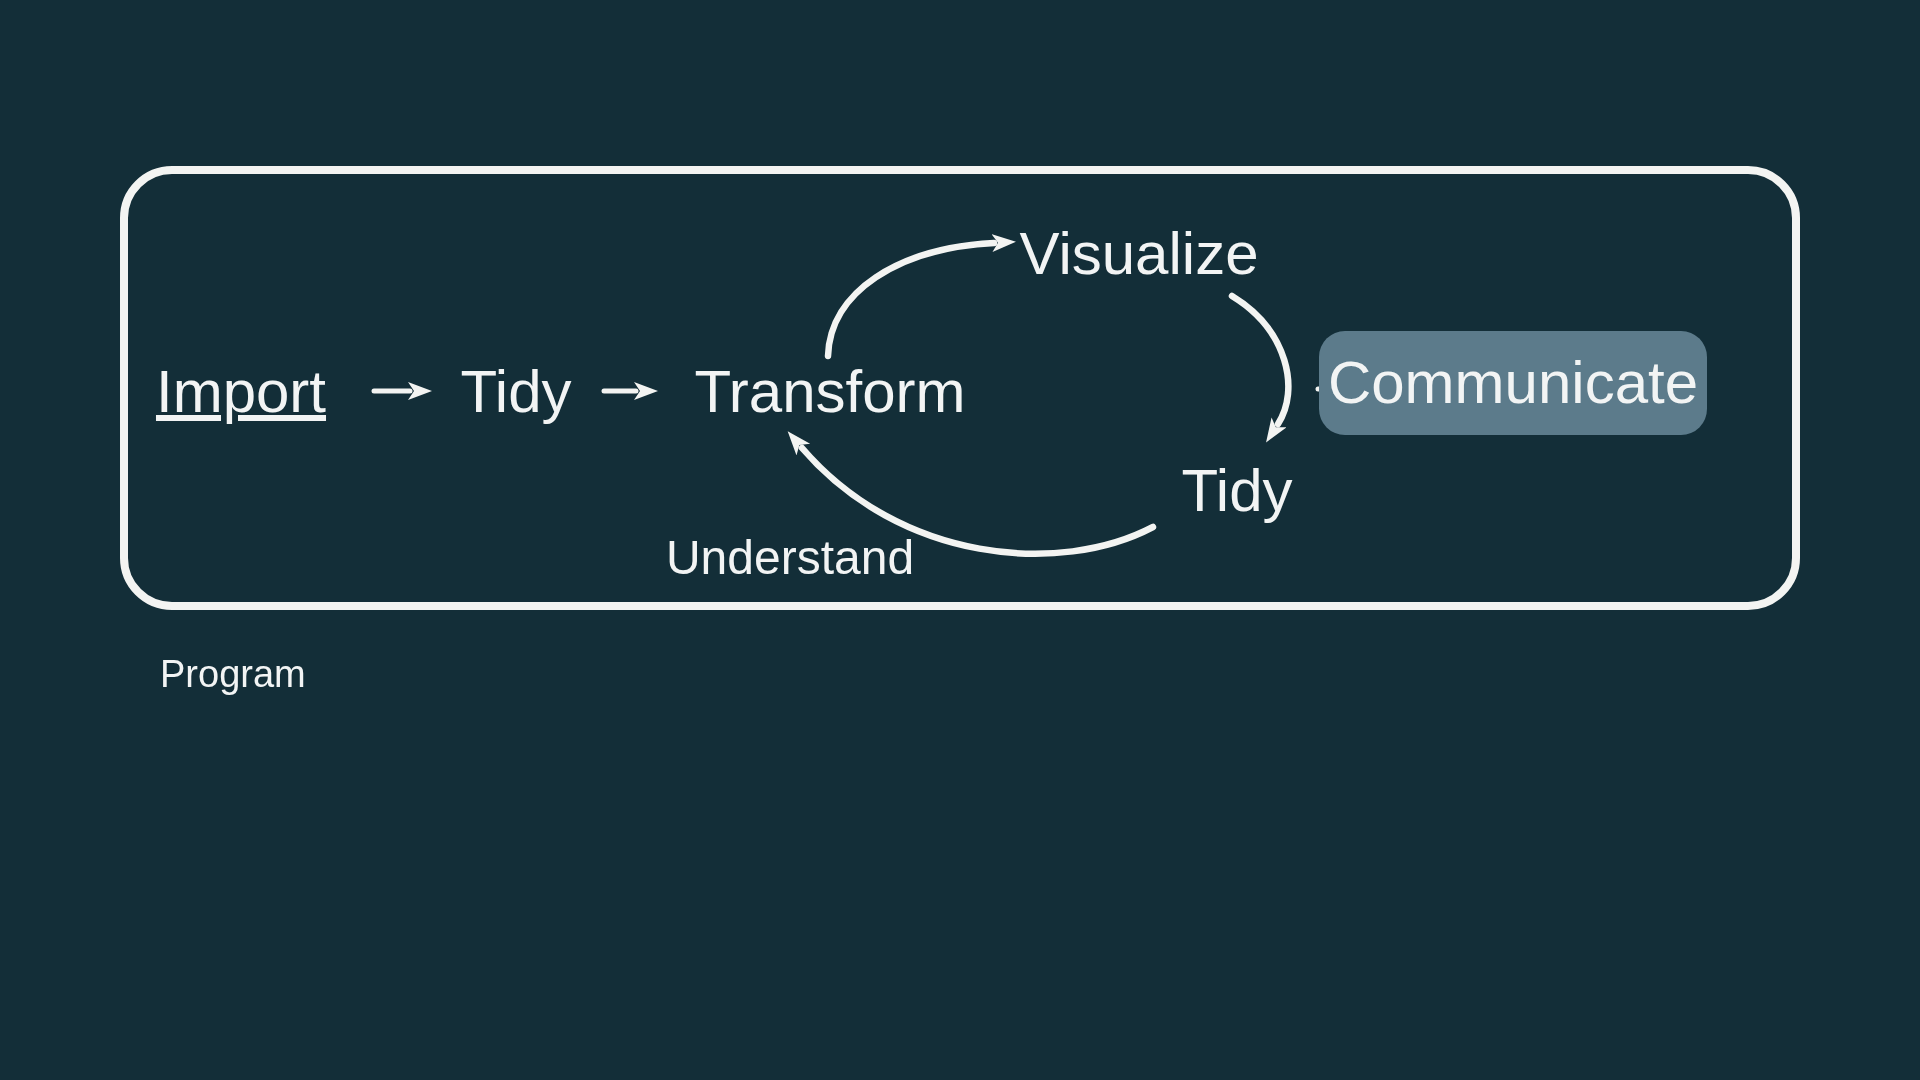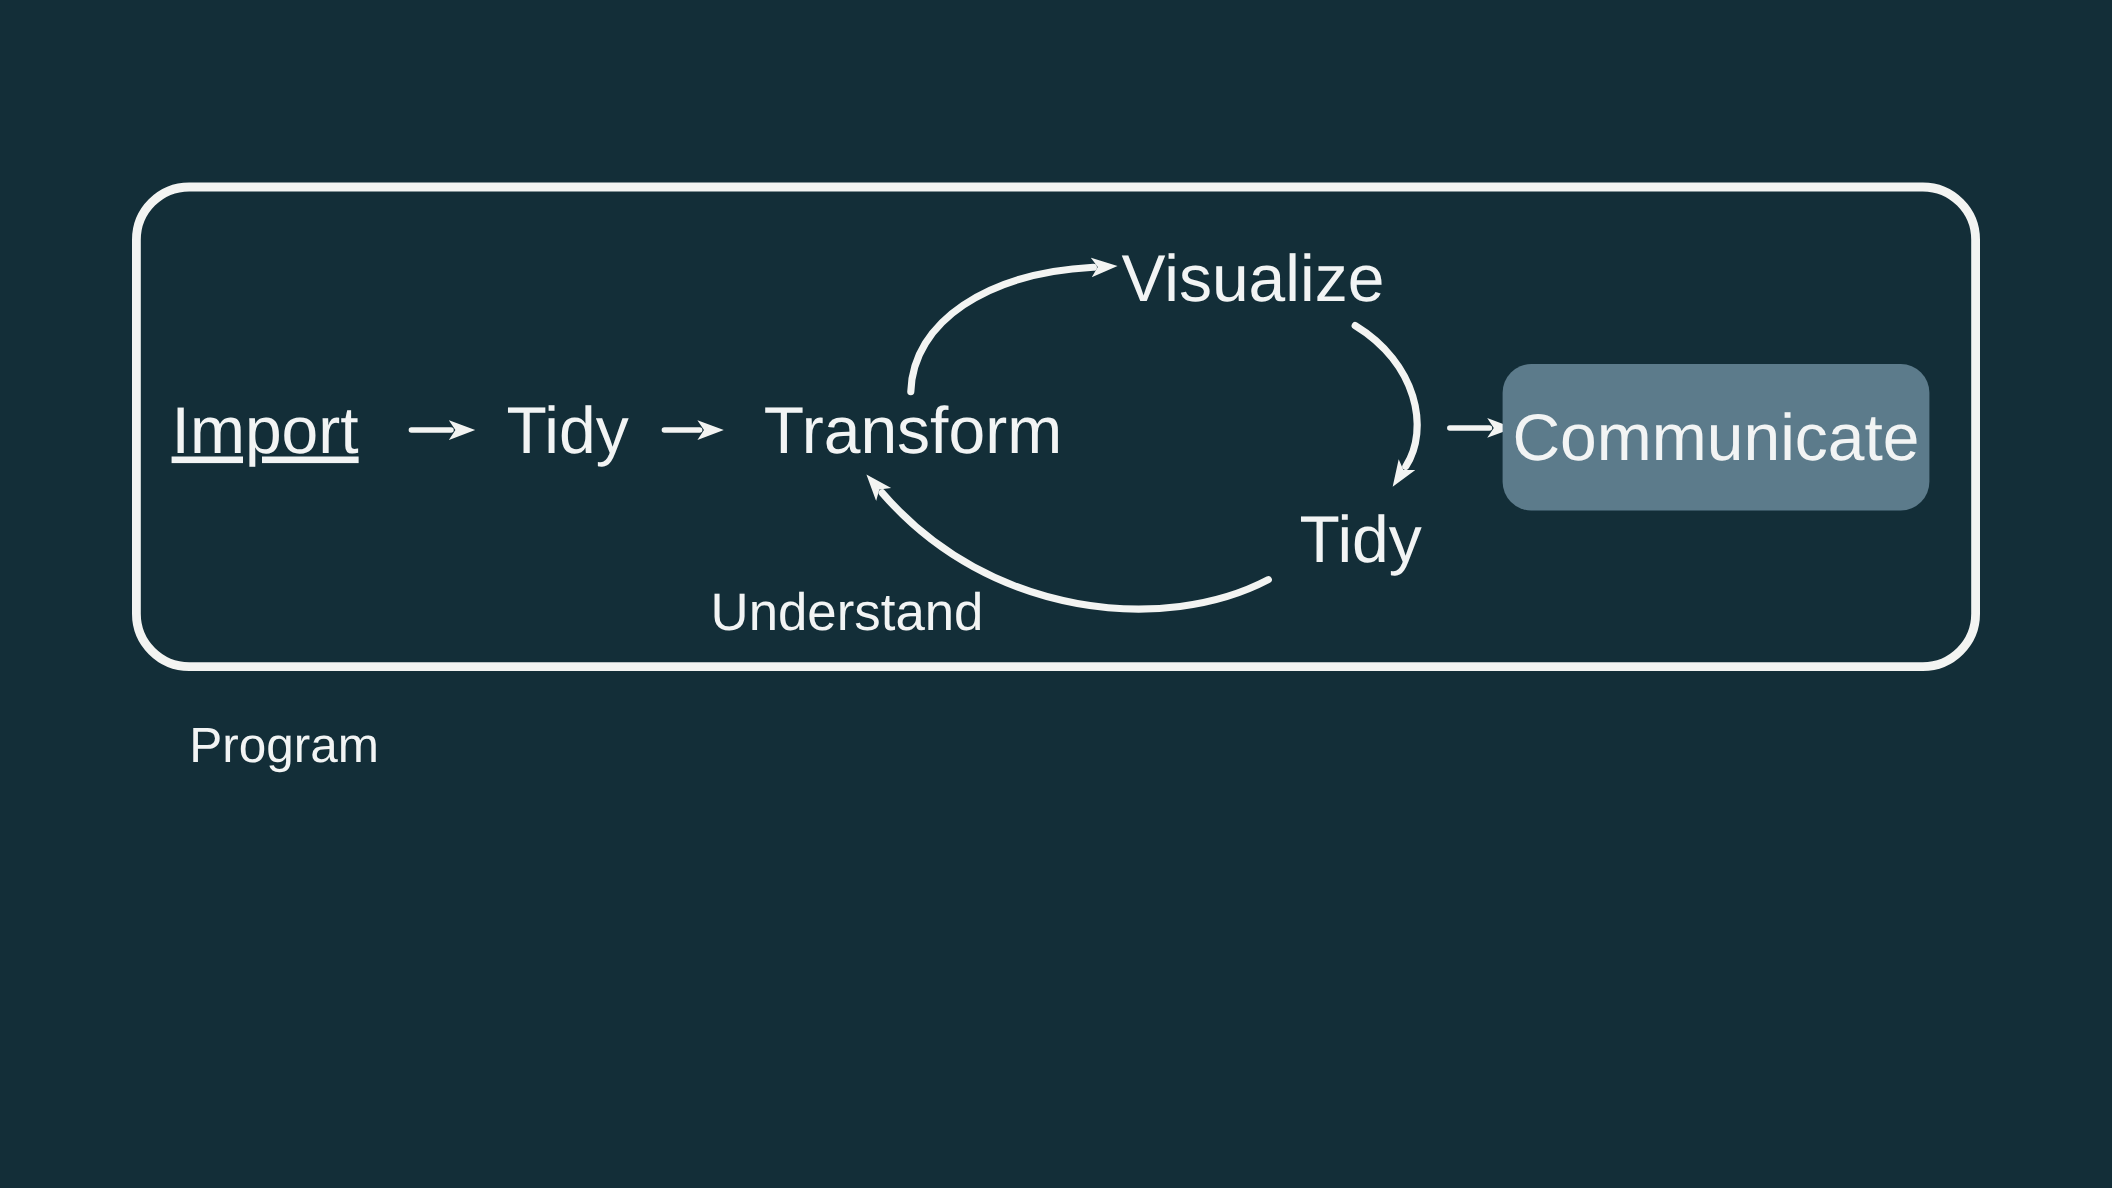--- a/index.html
+++ b/index.html
@@ -50,27 +50,27 @@
     white-space: nowrap;
     color: var(--text, #f2f4f4);
   }
   .sublabel {
     position: absolute;
     font-size: 48px;
     line-height: 1;
     white-space: nowrap;
     color: var(--text, #f2f4f4);
   }
-  .sublabel.centered { transform: translate(-50%, -50%); }
+  .sublabel.centered { transform: translate(-50%, -50%); margin-left: 20px; }
   .communicate-box {
     position: absolute;
-    left: 1366px;
+    left: 1319px;
     top: 331px;
     width: 388px;
-    height: 133px;
+    height: 104px;
     border-radius: 26px;
     background: var(--communicate_fill, #5c7b8b);
     display: flex;
     align-items: center;
     justify-content: center;
   }
   .communicate-box .node-label {
     font-size: 60px;
     line-height: 1;
     white-space: nowrap;
@@ -107,15 +107,15 @@
   <div class="node" style="left:830px; top:392px;">Transform</div>
 
   <div class="node" style="left:1237px; top:491px;">Tidy</div>
 
   <div class="communicate-box">
     <span class="node-label">Communicate</span>
   </div>
 
   <div class="sublabel centered" style="left:770px; top:558px;">Understand</div>
 
-  <div class="sublabel" style="left:172px; top:655px; font-size:45px;">Program</div>
+  <div class="sublabel" style="left:160px; top:655px; font-size:38px;">Program</div>
 
 </div>
 
 </body></html>

